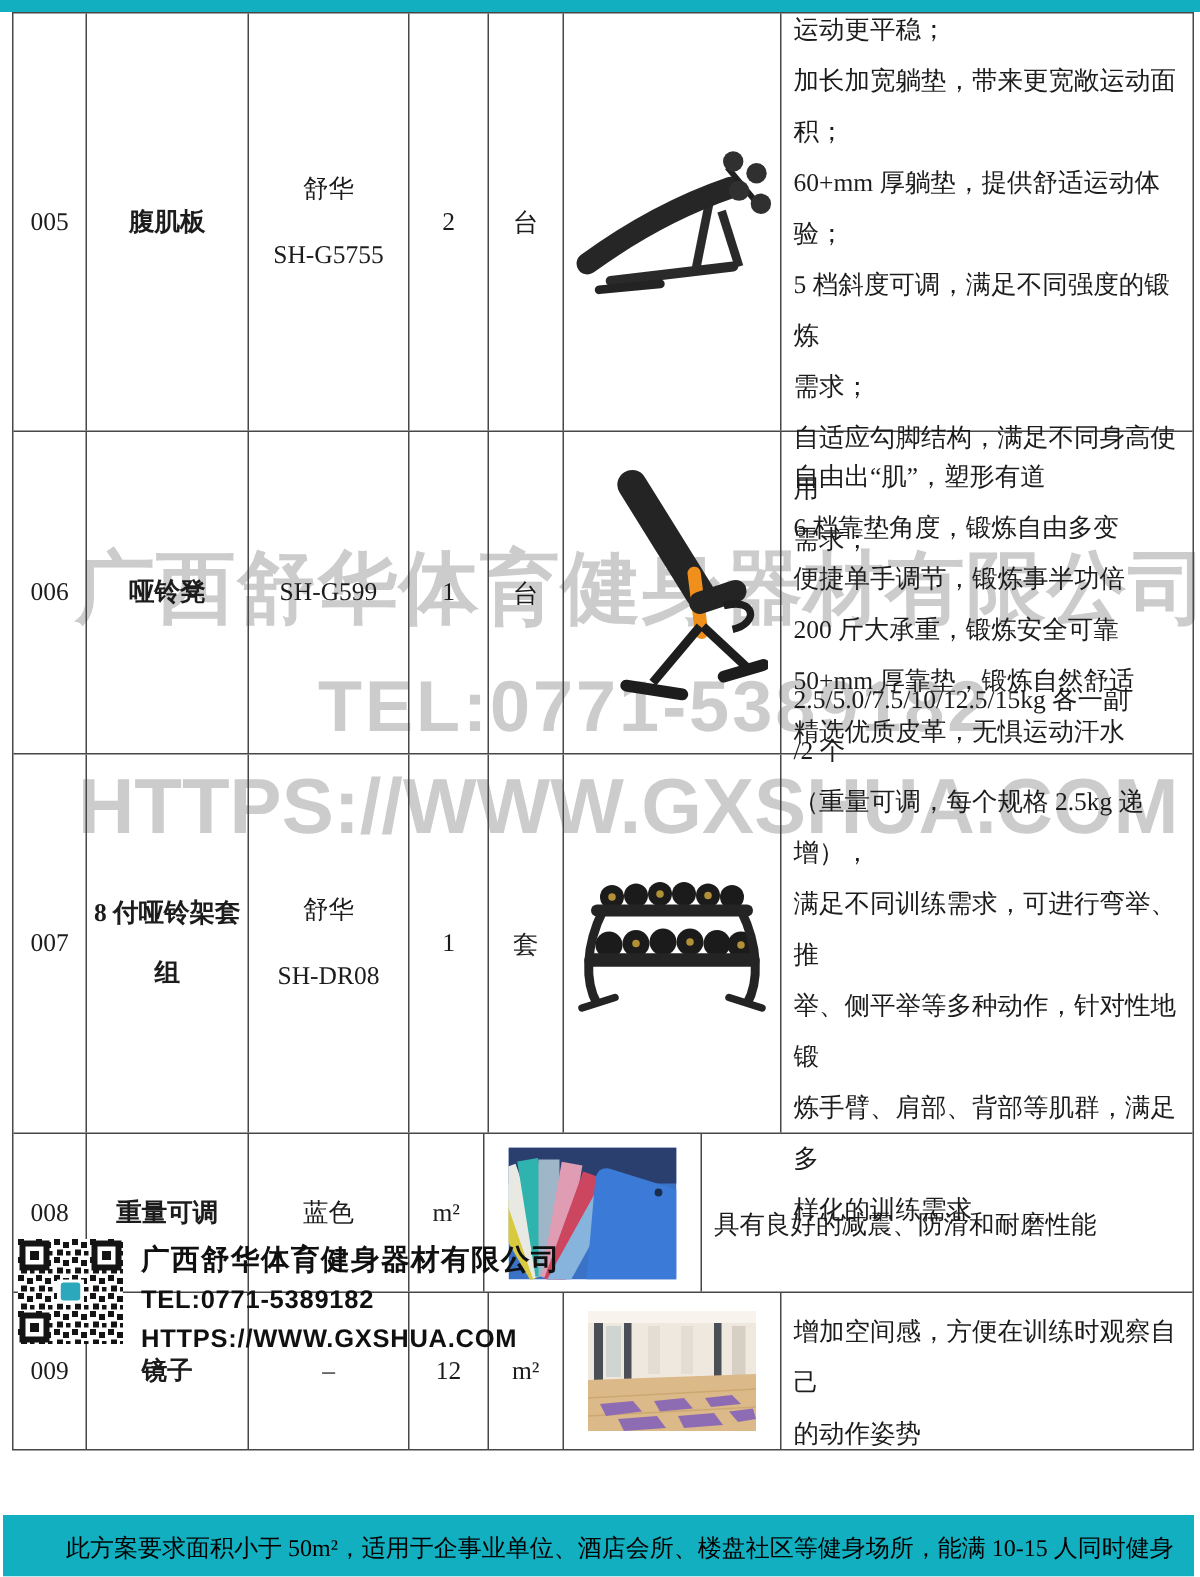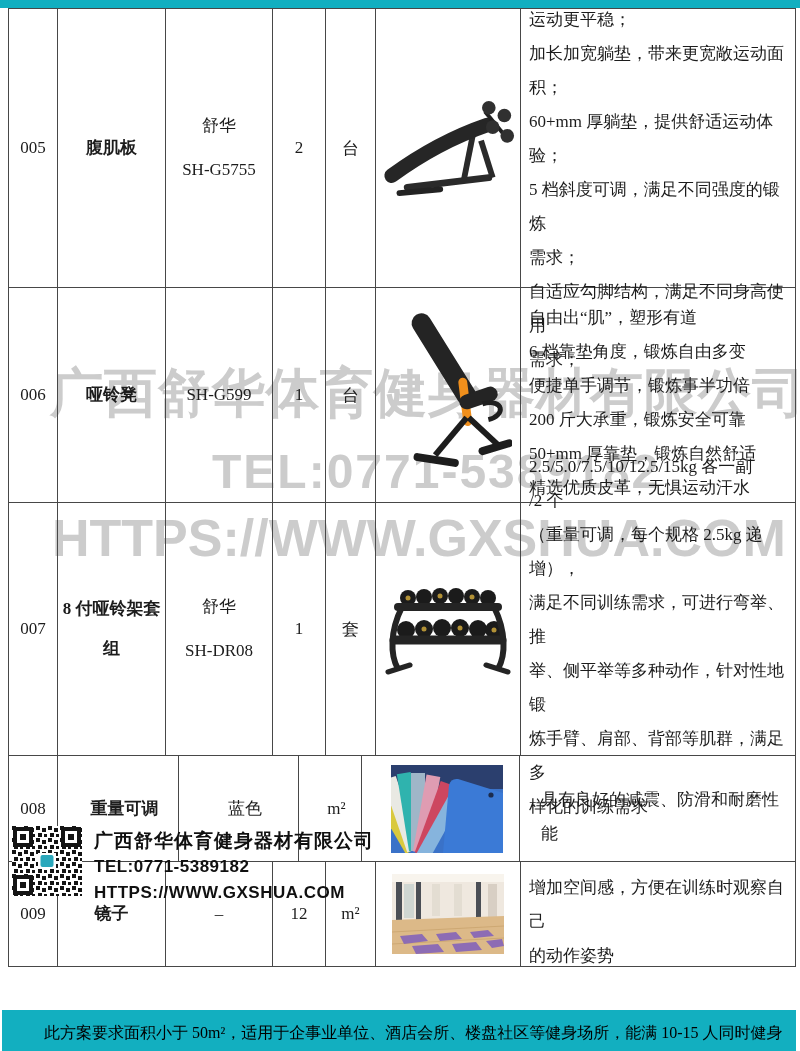--- a/index.html
+++ b/index.html
@@ -20,21 +20,21 @@
   .td{border-right:1px solid #474747;display:flex;align-items:center;justify-content:center;
       text-align:center;font-size:17px;white-space:pre-line;box-sizing:border-box;}
   .td:last-child{border-right:none;margin-top:16px;}
   .c-no{width:49px;}
   .c-name{width:108px;line-height:40px;font-weight:bold;}
   .c-model{width:107px;line-height:44px;}
   .c-qty{width:53px;}
   .c-unit{width:50px;}
   .c-img{width:145px;}
   .c-desc{flex:1;justify-content:flex-start;text-align:left;padding:4px 8px;line-height:34px;}
-  .r0{height:278px;} .r1{height:214px;} .r2{height:252px;} .r3{height:105px;gap:13px;} .r4{height:104px;}
+  .r0{height:278px;} .r1{height:214px;} .r2{height:252px;} .r3{height:105px;} .r4{height:104px;}
   
   .contact{position:absolute;left:12px;top:826px;z-index:3;display:flex;gap:12px;align-items:flex-start;
            font-family:"Liberation Sans","DejaVu Sans",sans-serif;color:#101010;}
   .contact .lines{padding-top:1px;}
   .contact .company{font-size:19px;font-weight:bold;letter-spacing:1px;line-height:27px;}
   .contact .tel,.contact .site{font-size:17px;font-weight:bold;letter-spacing:.5px;line-height:26px;}
   
   .footer-banner{position:absolute;left:2px;top:970px;width:794px;height:74px;z-index:4;
                  color:#000000;font-size:16px;line-height:30px;box-sizing:border-box;
                  padding:8px 10px 0 10px;white-space:pre-line;

